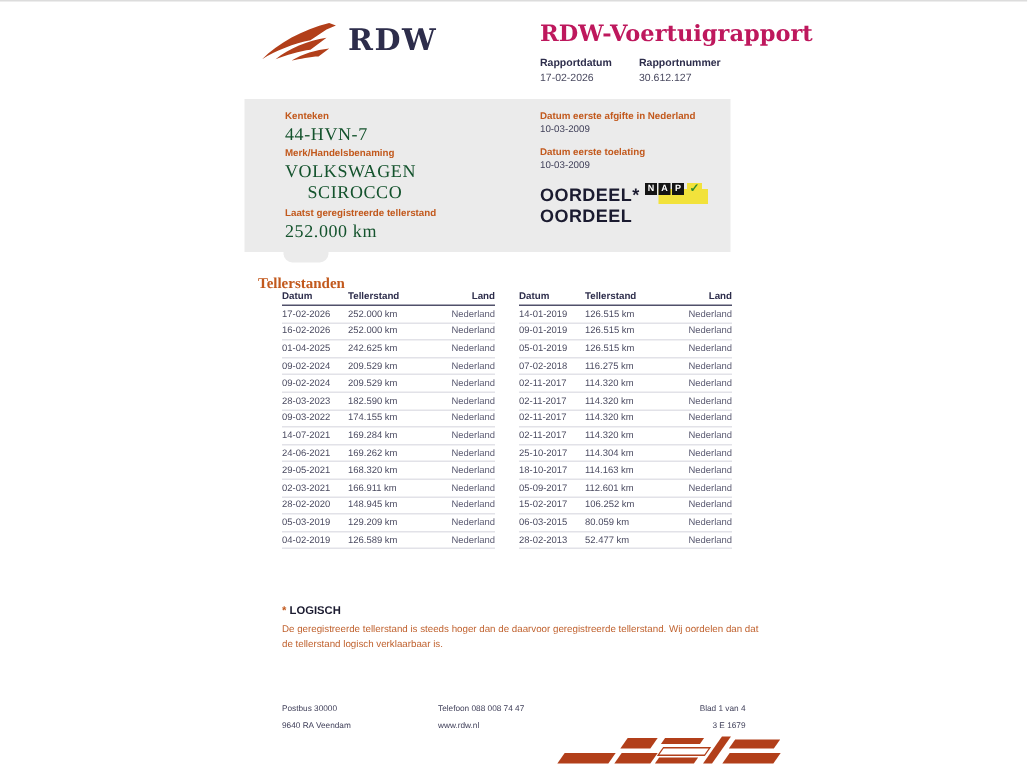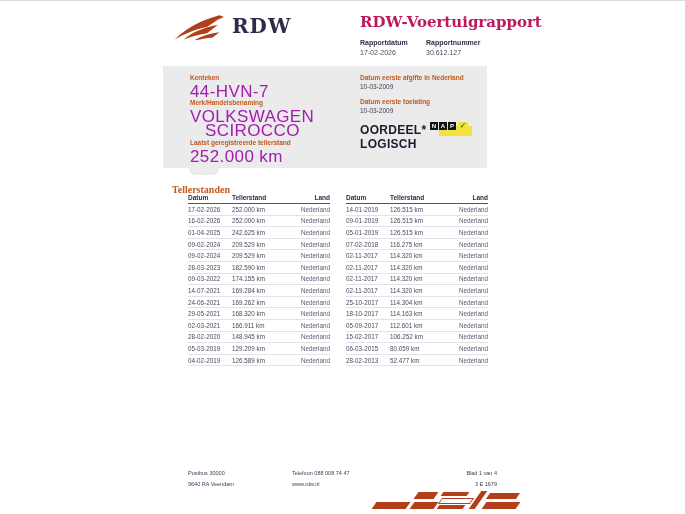--- a/index.html
+++ b/index.html
@@ -19,21 +19,21 @@
   .meta .mcol1{width:52px;}
   .mlabel{font-size:7px;font-weight:bold;color:#2d2d4b;}
   .mvalue{font-size:7px;color:#4a4a60;margin-top:3px;}
 
   
   .sumbox{position:absolute;left:163px;top:66px;width:324px;height:102px;background:#ebebeb;}
   .sumbox-tab{position:absolute;left:189px;top:168px;width:30px;height:7px;background:#ebebeb;
               border-radius:0 0 6px 6px;}
   .sb{position:absolute;line-height:1;}
   .olabel{font-size:6.5px;font-weight:bold;color:#c2591d;}
-  .serifval{font-family:Liberation Sans, sans-serif;font-size:17px;color:#a21caf;letter-spacing:0.4px;}
+  .serifval{font-family:Liberation Serif, serif;font-size:12px;color:#14532d;letter-spacing:0.4px;}
   .smallval{font-size:6.5px;color:#3f3f58;}
   .oordeel{font-size:12px;font-weight:bold;color:#1b1b30;letter-spacing:0.3px;}
 
   
   .nap{position:absolute;left:267px;top:56px;width:44px;height:16px;}
   .nap-hl{position:absolute;left:9px;top:4px;width:33px;height:10px;background:#f2e23b;}
   .nap-sq{position:absolute;top:0;width:8px;height:8px;background:#141414;color:#ffffff;
           font-size:6px;font-weight:bold;text-align:center;line-height:8px;}
   .nap-check{position:absolute;left:28px;top:0;width:10px;height:8px;background:#f2e23b;
              color:#2e8b2e;font-size:8px;font-weight:bold;text-align:center;line-height:8px;}
@@ -105,21 +105,21 @@
     <div class="sb serifval" style="left:27px;top:42px;">VOLKSWAGEN</div>
     <div class="sb serifval" style="left:42px;top:56px;">SCIROCCO</div>
     <div class="sb olabel" style="left:27px;top:74px;">Laatst geregistreerde tellerstand</div>
     <div class="sb serifval" style="left:27px;top:82px;">252.000 km</div>
 
     <div class="sb olabel" style="left:197px;top:9px;">Datum eerste afgifte in Nederland</div>
     <div class="sb smallval" style="left:197px;top:18px;">10-03-2009</div>
     <div class="sb olabel" style="left:197px;top:33px;">Datum eerste toelating</div>
     <div class="sb smallval" style="left:197px;top:42px;">10-03-2009</div>
     <div class="sb oordeel" style="left:197px;top:58px;">OORDEEL*</div>
-    <div class="sb oordeel" style="left:197px;top:72px;">LOGISCH</div>
+    <div class="sb oordeel" style="left:197px;top:72px;">OORDEEL</div>
 
     <div class="nap">
       <div class="nap-hl"></div>
       <span class="nap-sq" style="left:0;">N</span>
       <span class="nap-sq" style="left:9px;">A</span>
       <span class="nap-sq" style="left:18px;">P</span>
       <span class="nap-check">✓</span>
     </div>
   </div>
   <div class="sumbox-tab"></div>
@@ -279,20 +279,24 @@
           </div>
           <div class="trow">
             <span class="c1">28-02-2013</span>
             <span class="c2">52.477 km</span>
             <span class="c3">Nederland</span>
           </div>
         </div>
     </div>
   </div>
 
+  <div class="footnote">
+    <div class="fn-title"><span class="fn-star">*</span> <span>LOGISCH</span></div>
+    <div class="fn-text">De geregistreerde tellerstand is steeds hoger dan de daarvoor geregistreerde tellerstand. Wij oordelen dan dat de tellerstand logisch verklaarbaar is.</div>
+  </div>
 
   <div class="footer">
     <div class="f-left">
       <span>Postbus 30000</span>
       <span>9640 RA Veendam</span>
     </div>
     <div class="f-mid">
       <span>Telefoon 088 008 74 47</span>
       <span>www.rdw.nl</span>
     </div>

